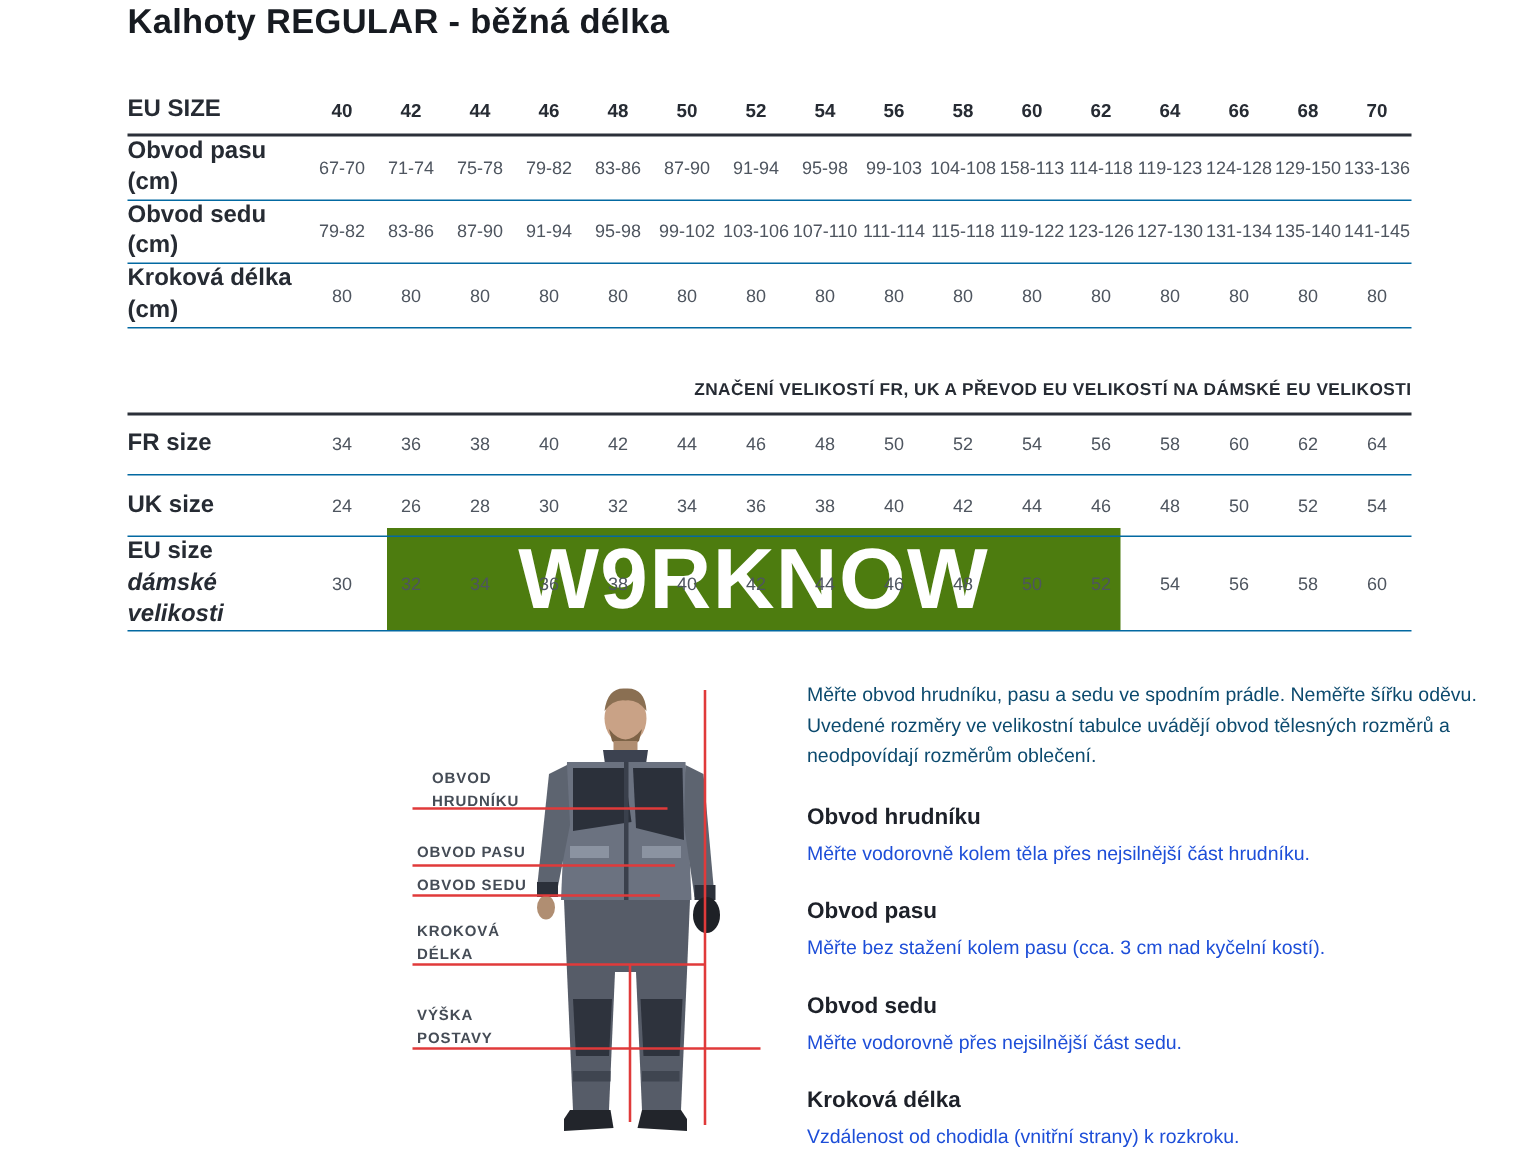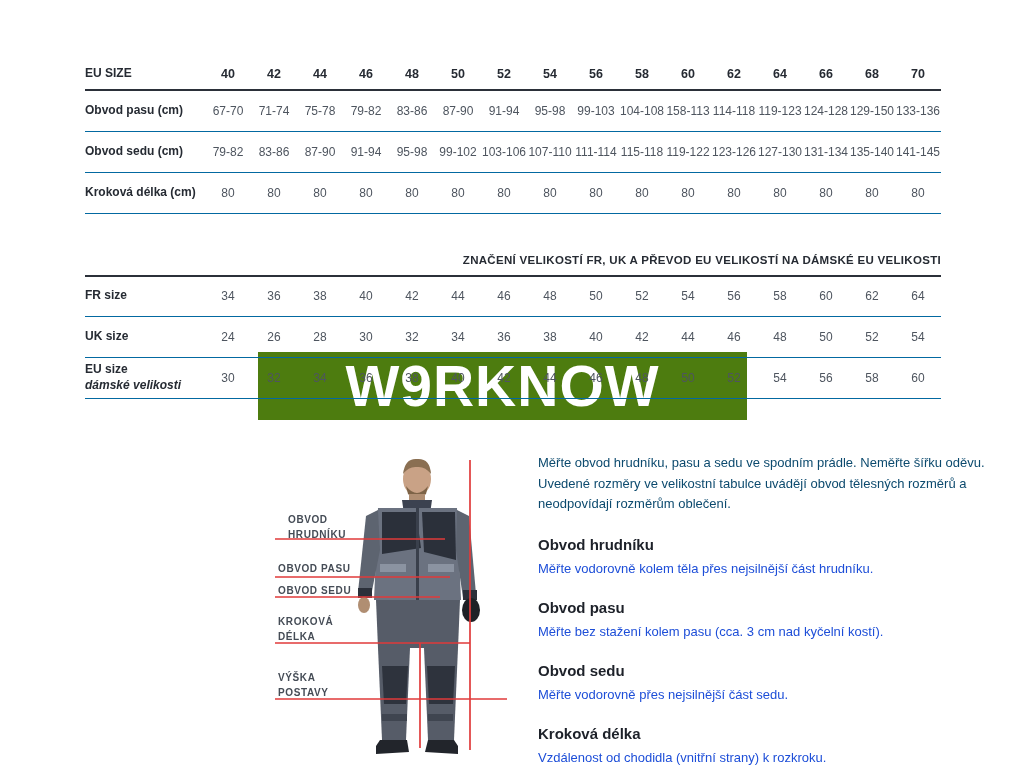--- a/index.html
+++ b/index.html
@@ -13,21 +13,21 @@
   
   .tbl { position:absolute; left:85px; width:856px; z-index:2; }
   #table1 { top:58px; }
   #table2-head { position:absolute; left:85px; top:254px; width:856px; font-size:11.5px;
     font-weight:bold; color:#262b33; letter-spacing:0.3px; padding-bottom:9px;
     border-bottom:2px solid #2b3039; z-index:2;text-align:right; }
   #table2 { top:276px; }
   .trow { display:grid; grid-template-columns:120px repeat(16, 1fr); align-items:center;
     border-bottom:1px solid #0369a1; min-height:41px; }
   .trow.header { min-height:33px; border-bottom:2px solid #2b3039; }
-  .tlabel { font-size:12px; font-weight:bold; color:#262b33; line-height:1.3; }
+  .tlabel { font-size:16px; font-weight:bold; color:#262b33; line-height:1.3; }
   .tlabel .sub { font-style:italic; }
   .tcell { font-size:12px; color:#4e555f; text-align:center; }
   .trow.header .tcell { font-weight:bold; color:#262b33; font-size:12.5px; }
 
   
   .watermark { position:absolute; left:258px; top:352px; width:489px; height:68px;
     background:#4d7c0f; z-index:1; display:flex; align-items:center; justify-content:center;
     color:#ffffff; font-weight:800; font-size:57px; letter-spacing:1px; overflow:hidden;
     pointer-events:none;text-align:right; }
 
@@ -46,20 +46,21 @@
   .instructions .intro { font-size:13px; line-height:1.58; color:#0c4a6e; }
   .m-section { margin-top:21px; }
   .m-section h3 { font-size:15px; font-weight:800; color:#1d2129; margin-bottom:7px; }
   .m-section p { font-size:13px; color:#1d4ed8; line-height:1.4; }
 </style>
 </head>
 <body>
 
 <div class="page">
 
+  <h1 class="title">Kalhoty REGULAR - běžná délka</h1>
 
   <div class="watermark">W9RKNOW</div>
 
   <div class="tbl" id="table1">
       <div class="trow header">
         <div class="tlabel">
           <div>EU SIZE</div>
         </div>
         <div class="tcell">40</div>
         <div class="tcell">42</div>

